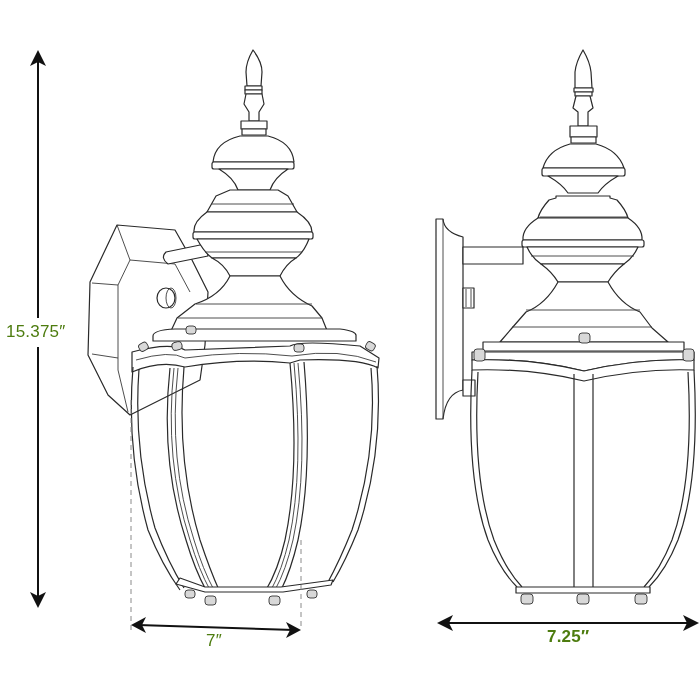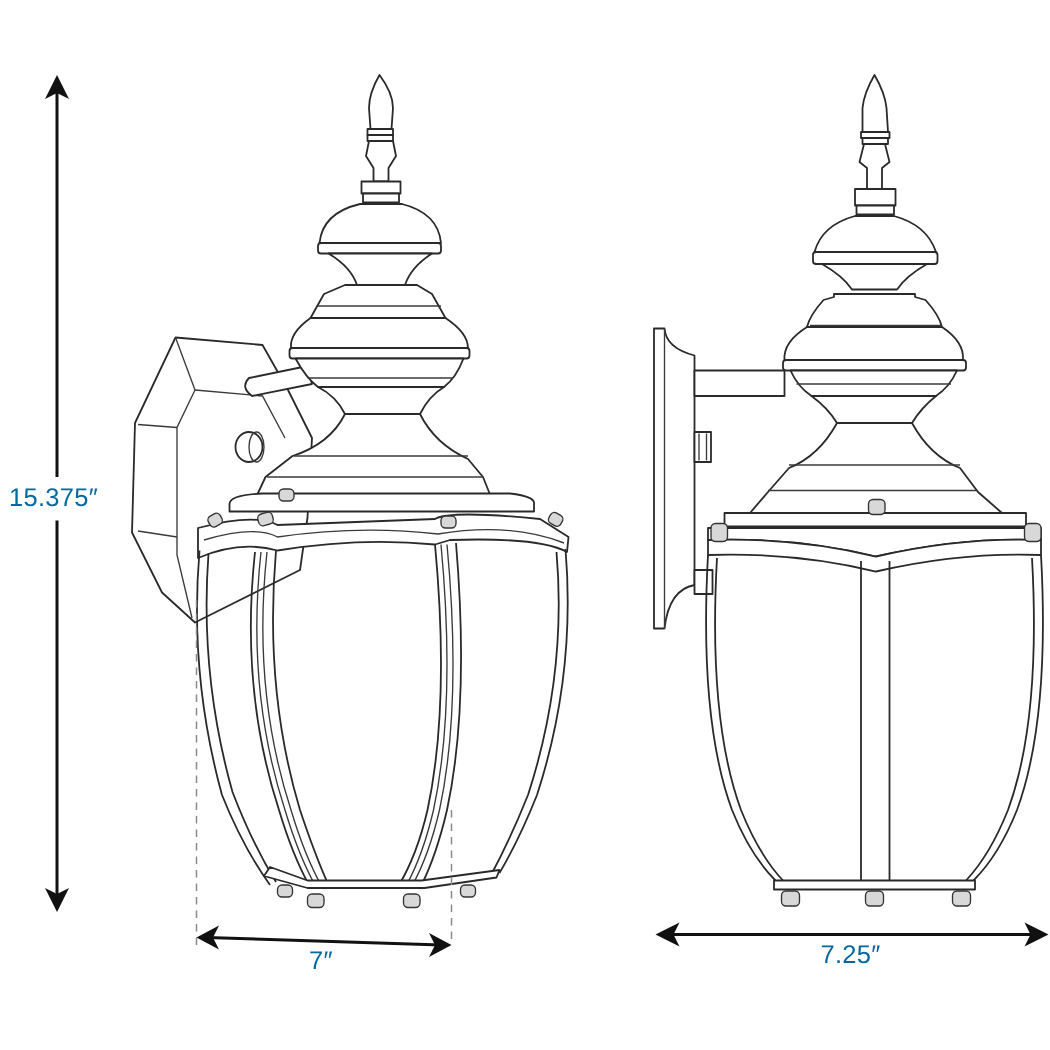--- a/index.html
+++ b/index.html
@@ -15,29 +15,29 @@
     .ln { fill: #ffffff; stroke: #2a2a2a; stroke-width: 1.2; stroke-linejoin: round; }
     .ln-thin { fill: none; stroke: #3a3a3a; stroke-width: 0.9; }
     .ln-open { fill: none; stroke: #2a2a2a; stroke-width: 1.2; stroke-linejoin: round; }
     .dash { fill: none; stroke: #8a8a8a; stroke-width: 1; stroke-dasharray: 5 4; }
     .dim { stroke: #111111; stroke-width: 2; fill: none; }
     .arrowhead { fill: #111111; }
     .rivet { fill: #d8d8d8; stroke: #333333; stroke-width: 0.9; }
     .dim-label {
       position: absolute;
       font-size: 17px;
-      color: #0369a1;
+      color: #4d7c0f;
       letter-spacing: 0.2px;
       white-space: nowrap;
       background: #ffffff;
       line-height: 18px;
     }
     #label-height { left: 6px; top: 321px; padding: 2px 0; }
     #label-width-side { left: 206px; top: 632px; }
-    #label-width-front { left: 547px; top: 628px; }
+    #label-width-front { left: 547px; top: 628px; font-weight: bold; }
   </style>
 </head>
 <body>
 
 <div id="canvas">
 
   <svg id="drawing" width="700" height="700" viewBox="0 0 700 700" xmlns="http://www.w3.org/2000/svg">
     <defs>
       <marker id="ah" viewBox="0 0 10 10" refX="9" refY="5" markerWidth="9" markerHeight="9" orient="auto-start-reverse">
         <path d="M0,0 L10,5 L0,10 L3,5 z" class="arrowhead"></path>

